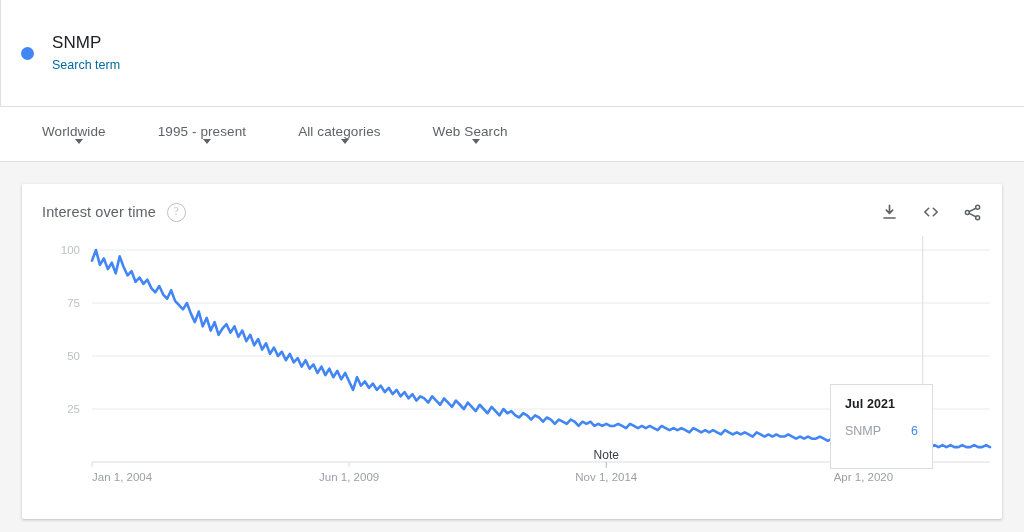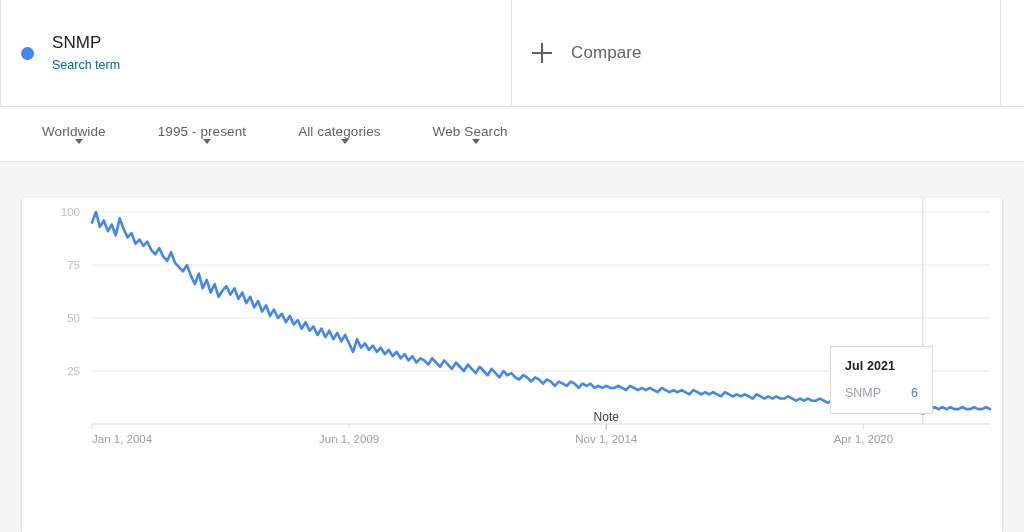--- a/index.html
+++ b/index.html
@@ -153,21 +153,21 @@
   .chart-svg { display: block; }
 
   .tooltip {
     position: absolute;
     left: 808px;
     top: 148px;
     width: 103px;
     background: #fff;
     border: 1px solid #dadce0;
     box-sizing: border-box;
-    padding: 12px 14px 13px 14px;
+    padding: 12px 14px 30px 14px;
   }
   .tt-date {
     font-size: 12.5px;
     color: #202124;
     font-weight: bold;
     letter-spacing: .1px;
     margin-bottom: 13px;
   }
   .tt-row { display: flex; align-items: center; justify-content: space-between; }
   .tt-name { font-size: 12.5px; color: #9aa0a6; }
@@ -177,26 +177,20 @@
 <body>
 
 <div class="term-bar">
   <div class="term-cell first">
     <span class="term-dot"></span>
     <div class="term-texts">
       <span class="term-title">SNMP</span>
       <span class="term-sub">Search term</span>
     </div>
   </div>
-  <div class="term-cell second">
-    <div class="compare-row">
-      <span class="plus-icon"></span>
-      <span class="compare-label">Compare</span>
-    </div>
-  </div>
 </div>
 
 <div class="filter-bar">
   <div class="filter">
     <span class="filter-label">Worldwide</span>
     <span class="caret"></span>
   </div>
   <div class="filter">
     <span class="filter-label">1995 - present</span>
     <span class="caret"></span>
@@ -207,20 +201,41 @@
   </div>
   <div class="filter">
     <span class="filter-label">Web Search</span>
     <span class="caret"></span>
   </div>
 </div>
 
 <div class="card-wrap">
   <div class="card">
 
+    <div class="card-head">
+      <div class="card-title-row">
+        <span class="card-title">Interest over time</span>
+        <span class="help-icon">?</span>
+      </div>
+      <div class="card-actions">
+        <svg class="act" width="19" height="19" viewBox="0 0 24 24">
+          <path d="M12 3v10m0 0l-4-4m4 4l4-4" fill="none" stroke="#5f6368" stroke-width="2.1" stroke-linecap="round" stroke-linejoin="round"></path>
+          <path d="M5 19h14" fill="none" stroke="#5f6368" stroke-width="2.1" stroke-linecap="round"></path>
+        </svg>
+        <svg class="act" width="20" height="20" viewBox="0 0 24 24">
+          <path d="M9.2 7.5L4.6 12l4.6 4.5M14.8 7.5l4.6 4.5-4.6 4.5" fill="none" stroke="#5f6368" stroke-width="1.9" stroke-linecap="round" stroke-linejoin="round"></path>
+        </svg>
+        <svg class="act" width="19" height="19" viewBox="0 0 24 24">
+          <circle cx="18.5" cy="5.4" r="2.5" fill="none" stroke="#5f6368" stroke-width="1.9"></circle>
+          <circle cx="5.5" cy="12" r="2.5" fill="none" stroke="#5f6368" stroke-width="1.9"></circle>
+          <circle cx="18.5" cy="18.6" r="2.5" fill="none" stroke="#5f6368" stroke-width="1.9"></circle>
+          <path d="M7.8 10.8l8.4-4.2M7.8 13.2l8.4 4.2" fill="none" stroke="#5f6368" stroke-width="1.9" stroke-linecap="round"></path>
+        </svg>
+      </div>
+    </div>
 
     <div class="chart-area">
       <svg class="chart-svg" id="chart" width="978" height="262">
           <line x1="70" y1="173" x2="968" y2="173" stroke="#e8eaed" stroke-width="1"></line>
           <text x="58" y="177" text-anchor="end" fill="#bdc1c6" font-size="11.5" font-family="&quot;Liberation Sans&quot;, sans-serif">25</text>
           <line x1="70" y1="120" x2="968" y2="120" stroke="#e8eaed" stroke-width="1"></line>
           <text x="58" y="124" text-anchor="end" fill="#bdc1c6" font-size="11.5" font-family="&quot;Liberation Sans&quot;, sans-serif">50</text>
           <line x1="70" y1="67" x2="968" y2="67" stroke="#e8eaed" stroke-width="1"></line>
           <text x="58" y="71" text-anchor="end" fill="#bdc1c6" font-size="11.5" font-family="&quot;Liberation Sans&quot;, sans-serif">75</text>
           <line x1="70" y1="14" x2="968" y2="14" stroke="#e8eaed" stroke-width="1"></line>

